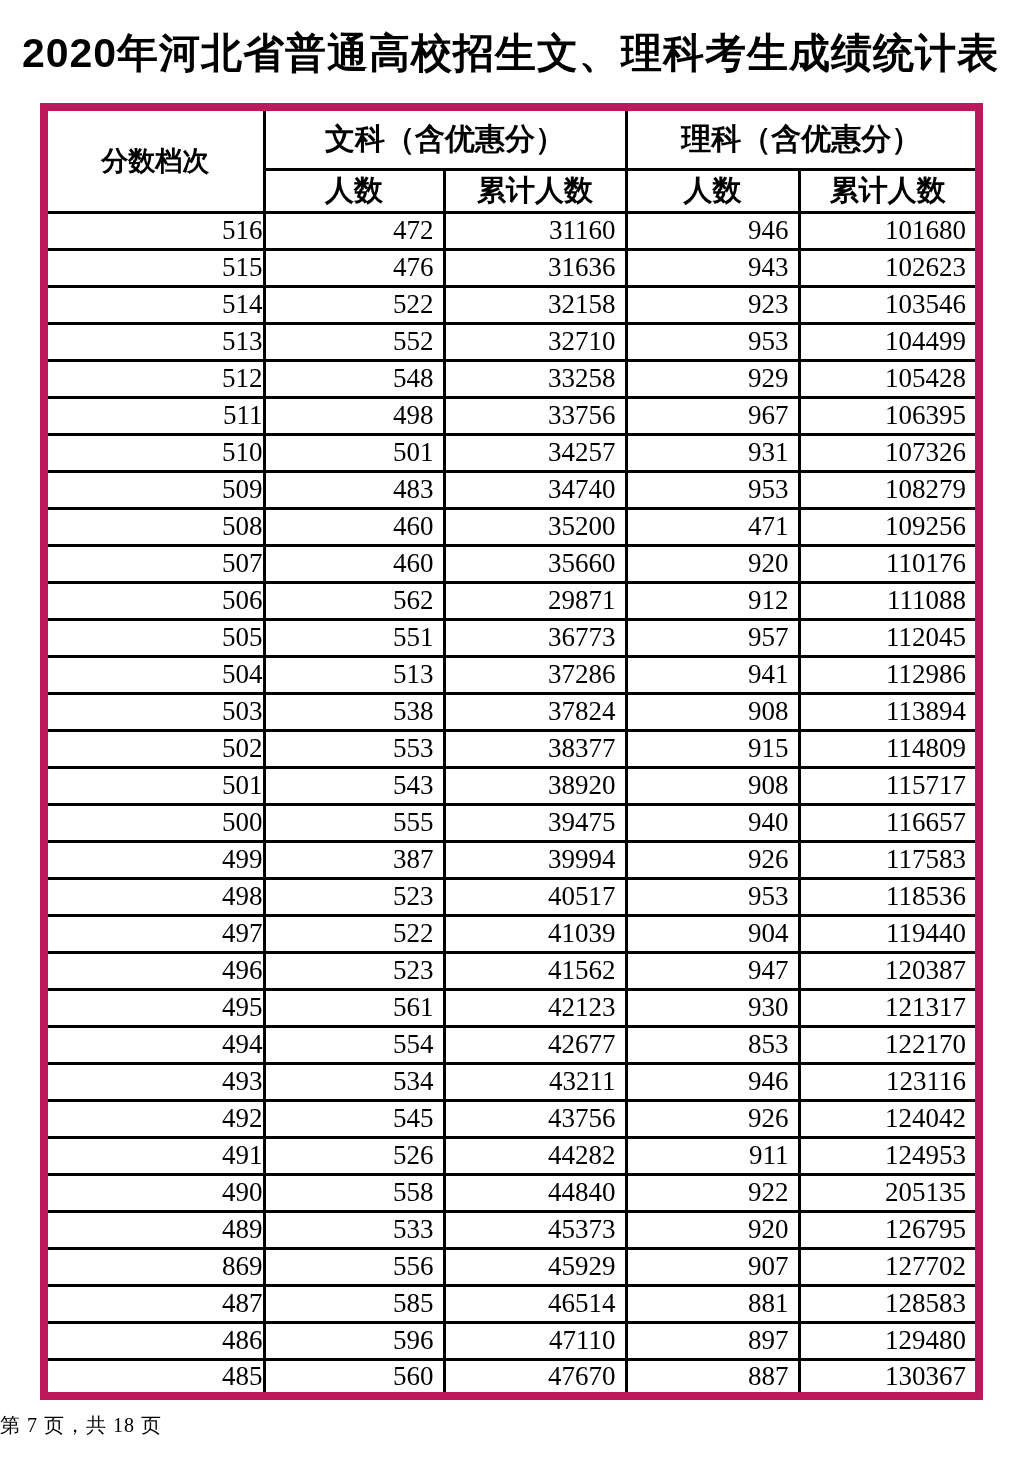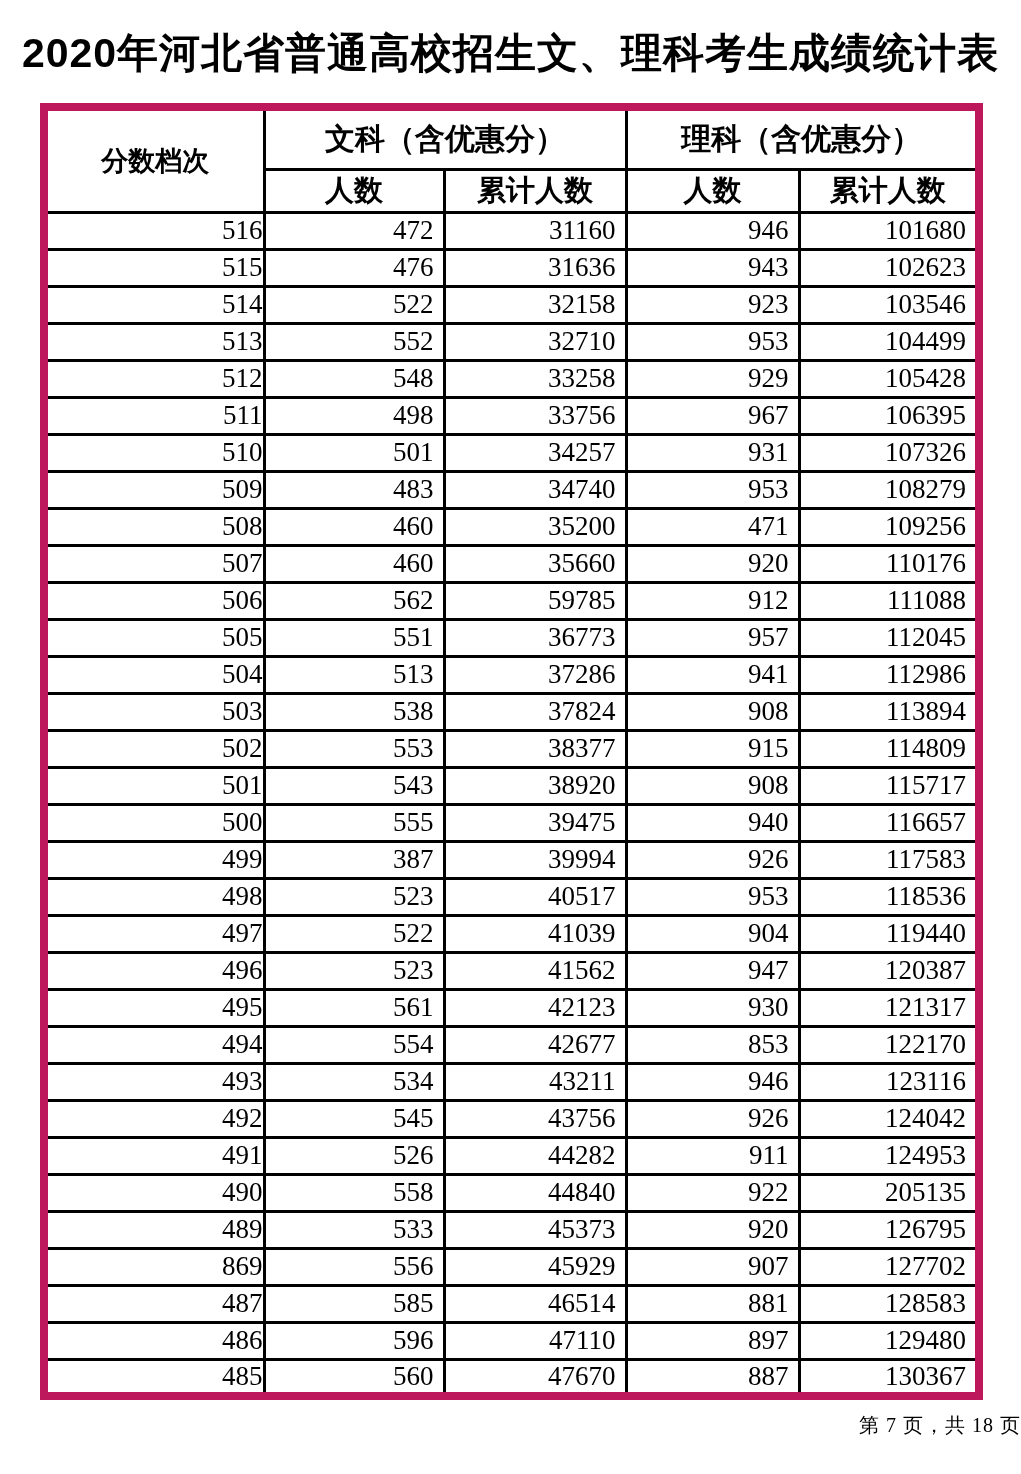--- a/index.html
+++ b/index.html
@@ -61,21 +61,21 @@
   tbody td.score { text-align: right; }
   tbody td.num {
     text-align: right;
     padding-right: 9px;
   }
   .page-footer {
     position: absolute;
     top: 1412px;
     left: 0;
     width: 100%;
-    text-align: right;
+    text-align: left;
     font-size: 20px;
     letter-spacing: 1px;
   }
 </style>
 </head>
 <body>
 
 <div class="page-title">2020年河北省普通高校招生文、理科考生成绩统计表</div>
 
 <table class="score-table">
@@ -166,21 +166,21 @@
       <tr>
         <td class="score">507</td>
         <td class="num">460</td>
         <td class="num">35660</td>
         <td class="num">920</td>
         <td class="num">110176</td>
       </tr>
       <tr>
         <td class="score">506</td>
         <td class="num">562</td>
-        <td class="num">59785</td>
+        <td class="num">29871</td>
         <td class="num">912</td>
         <td class="num">111088</td>
       </tr>
       <tr>
         <td class="score">505</td>
         <td class="num">551</td>
         <td class="num">36773</td>
         <td class="num">957</td>
         <td class="num">112045</td>
       </tr>

